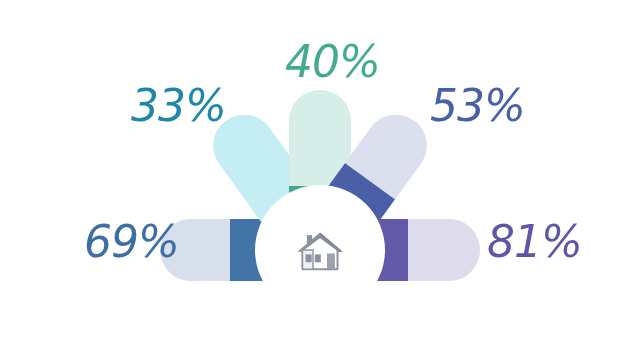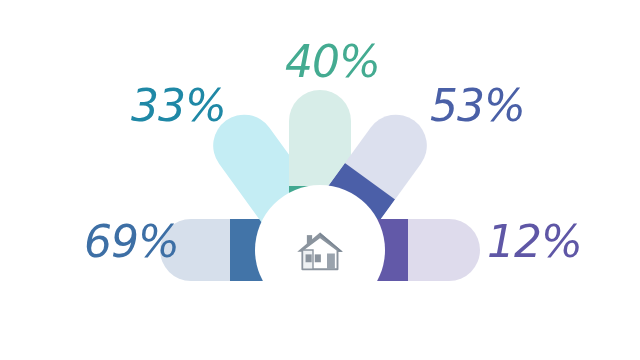--- a/index.html
+++ b/index.html
@@ -138,15 +138,15 @@
         <rect x="40" y="36" width="9" height="18" fill="#9aa3ad"></rect>
       </svg>
     </div>
 
   </div>
 
   <div class="pct-label" style="left: 84px; top: 220px; color: rgb(61, 111, 165);">69%</div>
   <div class="pct-label" style="left: 131px; top: 84px; color: rgb(31, 136, 166);">33%</div>
   <div class="pct-label" style="left: 285px; top: 40px; color: rgb(68, 171, 145);">40%</div>
   <div class="pct-label" style="left: 430px; top: 84px; color: rgb(74, 96, 167);">53%</div>
-  <div class="pct-label" style="left: 487px; top: 220px; color: rgb(95, 87, 166);">12%</div>
+  <div class="pct-label" style="left: 487px; top: 220px; color: rgb(95, 87, 166);">81%</div>
 
 </div>
 
 </body></html>

